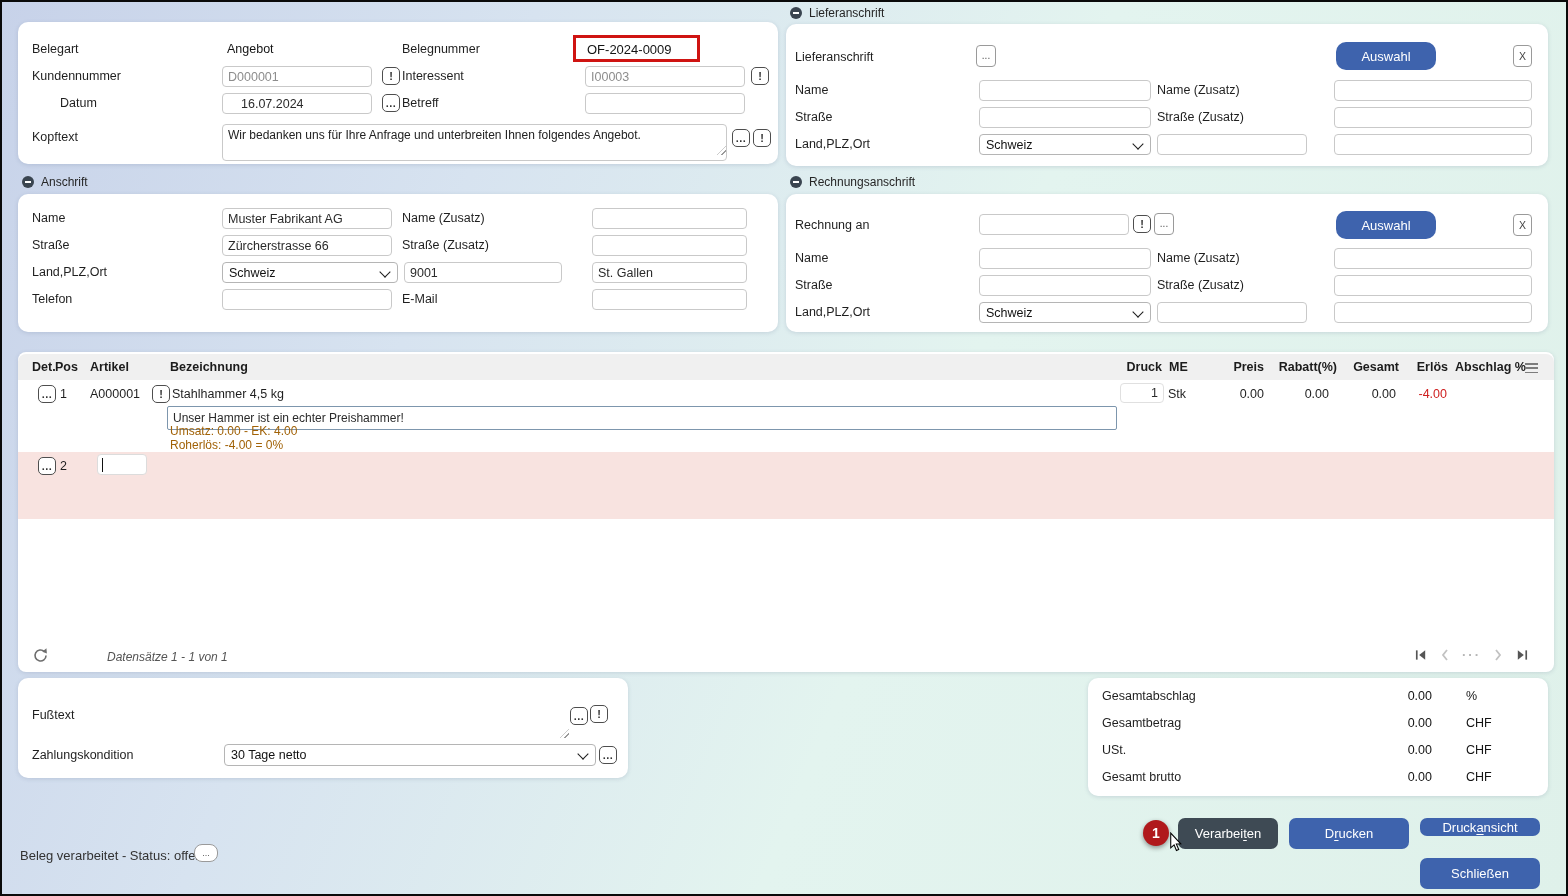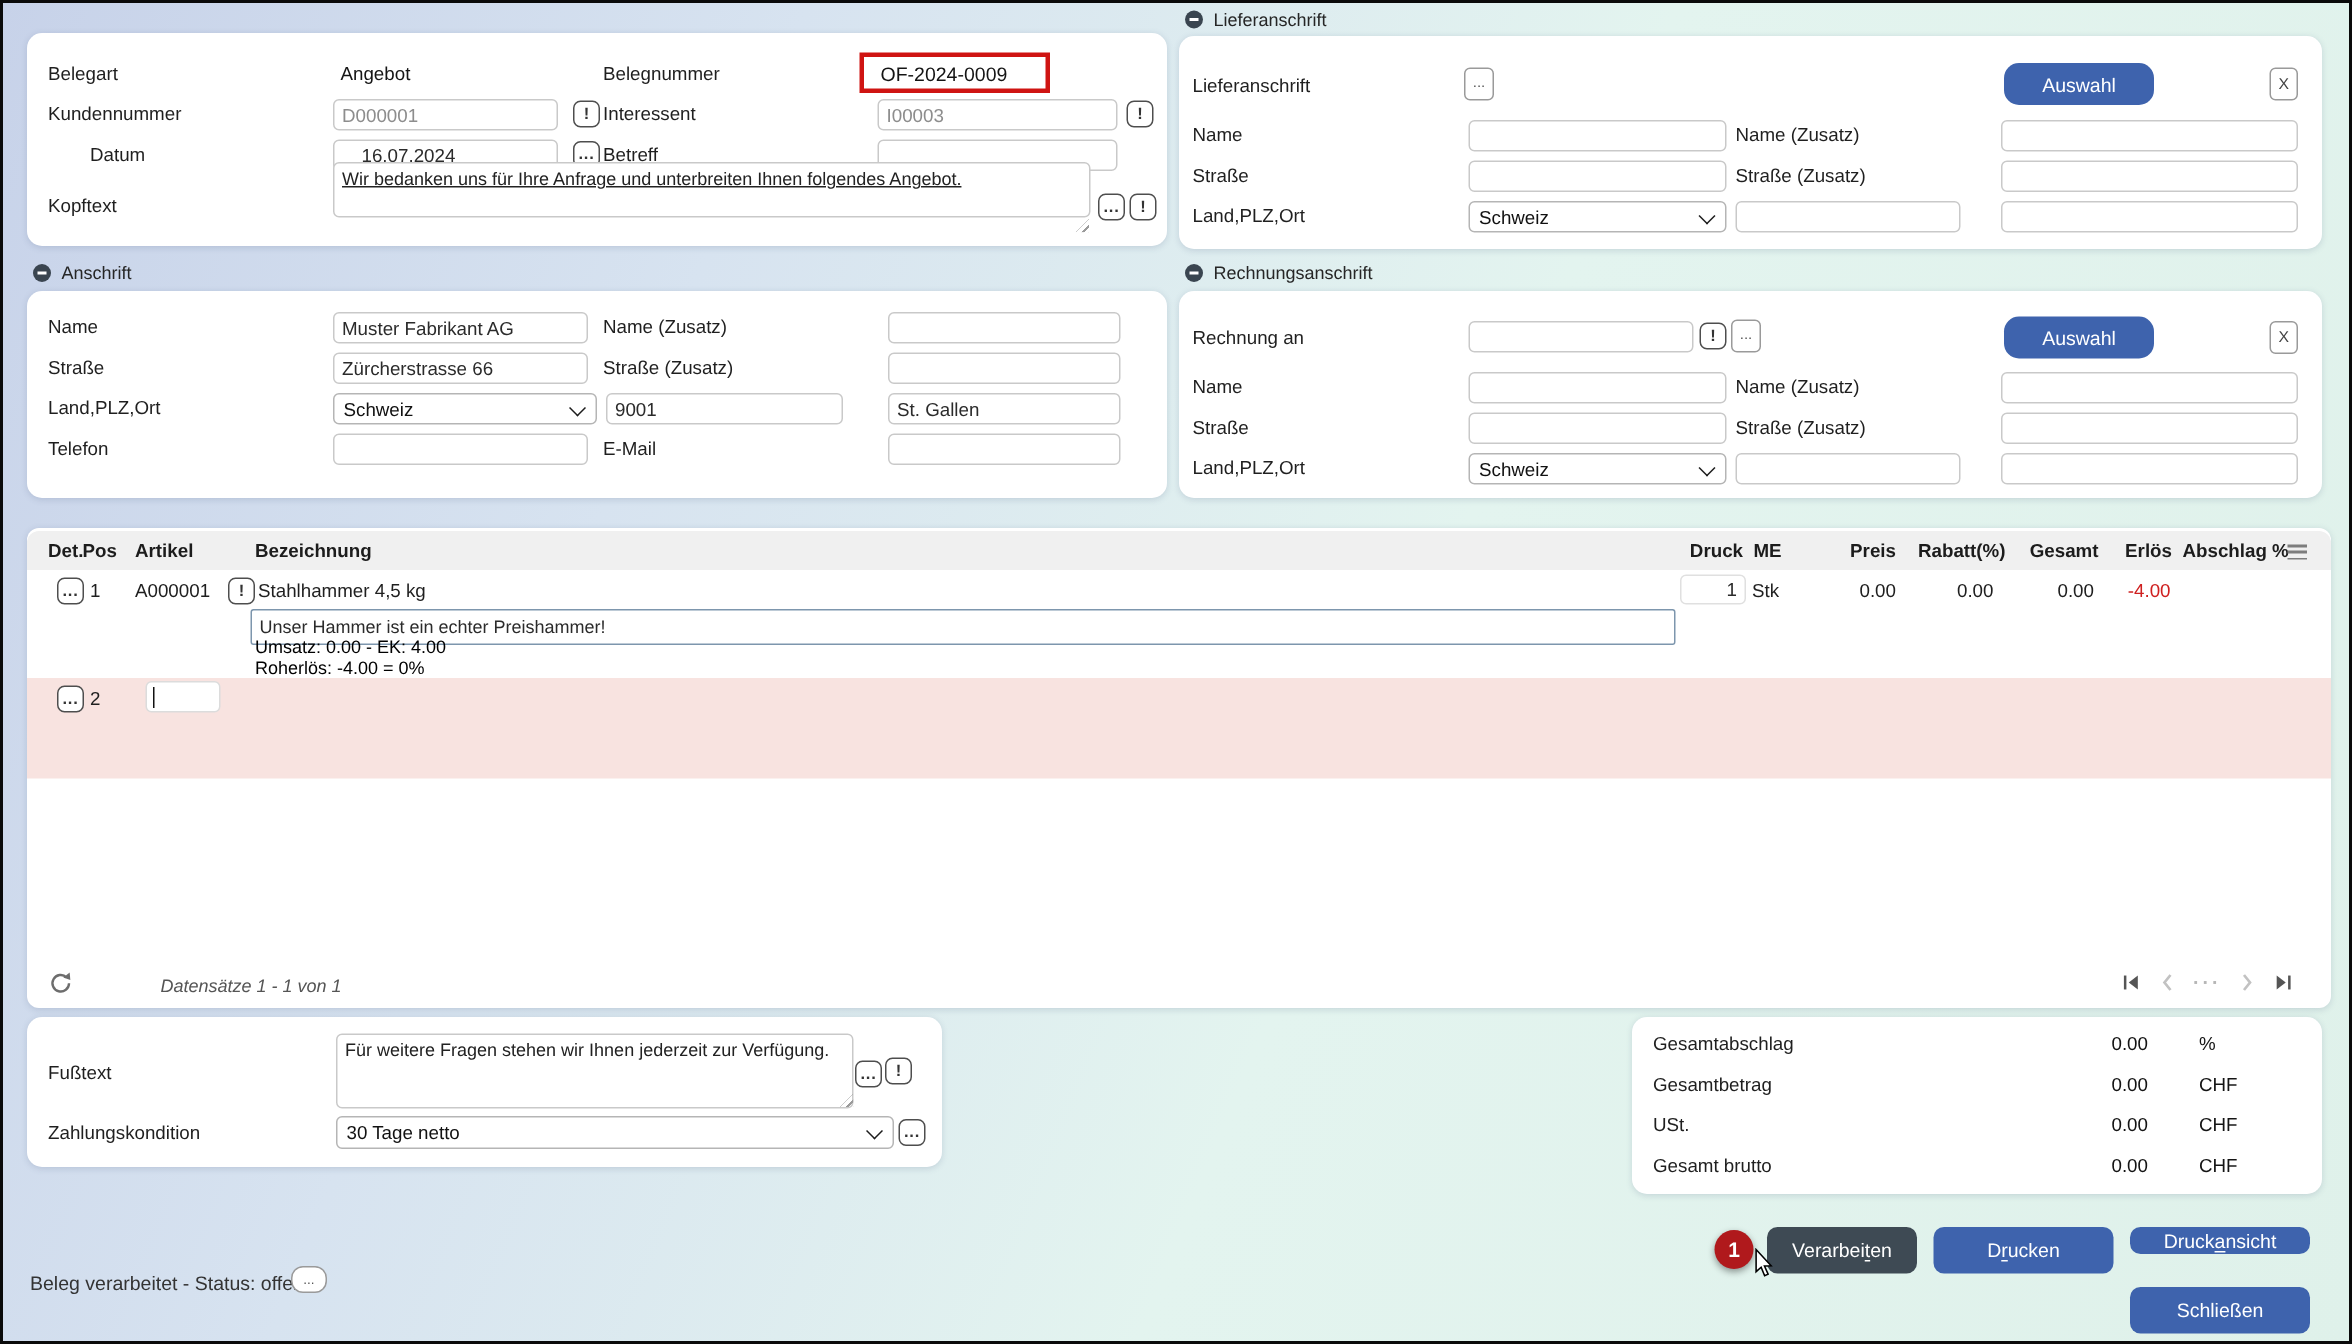--- a/index.html
+++ b/index.html
@@ -34,21 +34,21 @@
             font:13px "Liberation Sans",sans-serif;display:flex;align-items:center;justify-content:center;cursor:pointer}
   .btn-bottom{border-radius:7px;font-size:13px}
   .btn-dark{background:#3e4a54}
   .key{text-decoration:underline;text-underline-offset:2px}
   .sel{position:absolute;background:#fff;border:1px solid #b5b5b5;border-radius:4px;height:21px;box-sizing:border-box;
        font-size:12.5px;color:#111;padding:3px 20px 0 6px;cursor:pointer;white-space:nowrap;overflow:hidden}
   .sel .chev{position:absolute;right:8px;top:5px;width:7px;height:7px;border-right:1.8px solid #1c1c1c;border-bottom:1.8px solid #1c1c1c;transform:rotate(45deg)}
   .th{position:absolute;font-size:12.5px;font-weight:bold;color:#1c1c1c;white-space:nowrap}
   .td{position:absolute;font-size:12.5px;color:#1f1f1f;white-space:nowrap}
   .neg{color:#cf2020}
-  .info-blue{position:absolute;font-size:12px;color:#000000;white-space:nowrap}
+  .info-blue{position:absolute;font-size:12px;color:#a16207;white-space:nowrap}
   .caret{position:absolute;width:1.4px;height:14px;background:#111;animation:blink 1s steps(1) infinite}
   @keyframes blink{50%{opacity:0}}
   .ham{position:absolute;width:13px;cursor:pointer}
   .ham i{display:block;height:1.7px;background:#7d7d7d;margin:2.4px 0}
   .pager{position:absolute;display:flex;align-items:center;gap:13px}
   .pager svg{display:block;cursor:pointer}
   .pager .pdots{color:#b5b5b5;font-weight:bold;font-size:13px;letter-spacing:2px;cursor:pointer;line-height:0}
   .records{position:absolute;font-size:12px;font-style:italic;color:#555;white-space:nowrap}
   .badge{position:absolute;width:26px;height:26px;border-radius:50%;background:#b0191c;color:#fff;font-size:14px;font-weight:bold;
          display:flex;align-items:center;justify-content:center;box-shadow:0 2px 5px rgba(0,0,0,.4)}
@@ -72,21 +72,21 @@
   <input class="inp gray" style="left: 567px; top: 44px; width: 160px;" value="I00003">
   <span class="icon-btn warn" style="left:733px;top:45px;">!</span>
 
   <span class="lbl" style="left:14px;top:74px;margin-left:28px;">Datum</span>
   <input class="inp" style="left: 204px; top: 71px; width: 150px; padding-left: 18px;" value="16.07.2024">
   <span class="icon-btn dots" style="left:364px;top:72px;">...</span>
   <span class="lbl" style="left:384px;top:74px;">Betreff</span>
   <input class="inp" style="left: 567px; top: 71px; width: 160px;" value="">
 
   <span class="lbl" style="left:14px;top:108px;">Kopftext</span>
-  <textarea class="ta" style="left: 204px; top: 86px; width: 505px; height: 37px; text-decoration: underline;">Wir bedanken uns für Ihre Anfrage und unterbreiten Ihnen folgendes Angebot.</textarea>
+  <textarea class="ta" style="left: 204px; top: 102px; width: 505px; height: 37px;">Wir bedanken uns für Ihre Anfrage und unterbreiten Ihnen folgendes Angebot.</textarea>
   <span class="resz" style="left:699px;top:124px;"></span>
   <span class="icon-btn dots" style="left:714px;top:107px;">...</span>
   <span class="icon-btn warn" style="left:735px;top:107px;">!</span>
 </div>
 
 <div class="secband" style="left:20px;top:173px;">
   <span class="collapse-ico"></span>
   <span>Anschrift</span>
 </div>
 <div class="card" style="left:16px;top:192px;width:760px;height:138px;">
@@ -236,21 +236,20 @@
       </svg>
     <svg width="13" height="12" viewBox="0 0 14 12">
         <polygon points="3,1 9.5,6 3,11" fill="#555"></polygon>
         <rect x="11.2" y="1" width="1.8" height="10" fill="#555"></rect>
       </svg>
   </div>
 </div>
 
 <div class="card" style="left:16px;top:676px;width:610px;height:100px;">
   <span class="lbl" style="left:14px;top:30px;">Fußtext</span>
-  <textarea class="ta" style="left: 206px; top: 11px; width: 345px; height: 50px;">Für weitere Fragen stehen wir Ihnen jederzeit zur Verfügung.</textarea>
   <span class="resz" style="left:542px;top:51px;"></span>
   <span class="icon-btn dots" style="left:552px;top:29px;">...</span>
   <span class="icon-btn warn" style="left:572px;top:27px;">!</span>
 
   <span class="lbl" style="left:14px;top:70px;">Zahlungskondition</span>
   <div class="sel" style="left:206px;top:66px;width:372px;height:22px;">
     <span>30 Tage netto</span>
     <span class="chev"></span>
   </div>
   <span class="icon-btn dots" style="left:581px;top:68px;">...</span>

